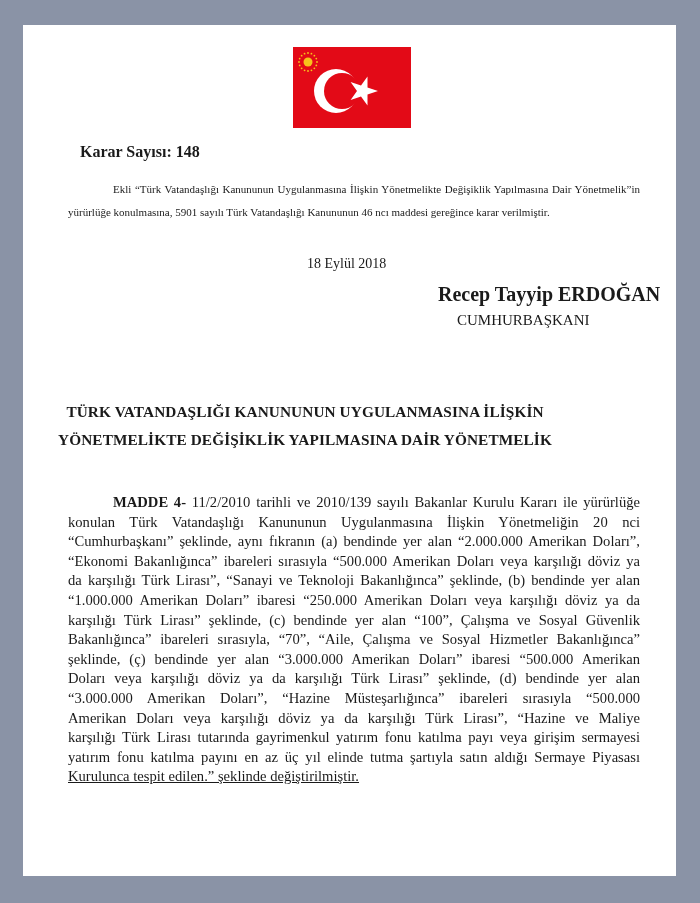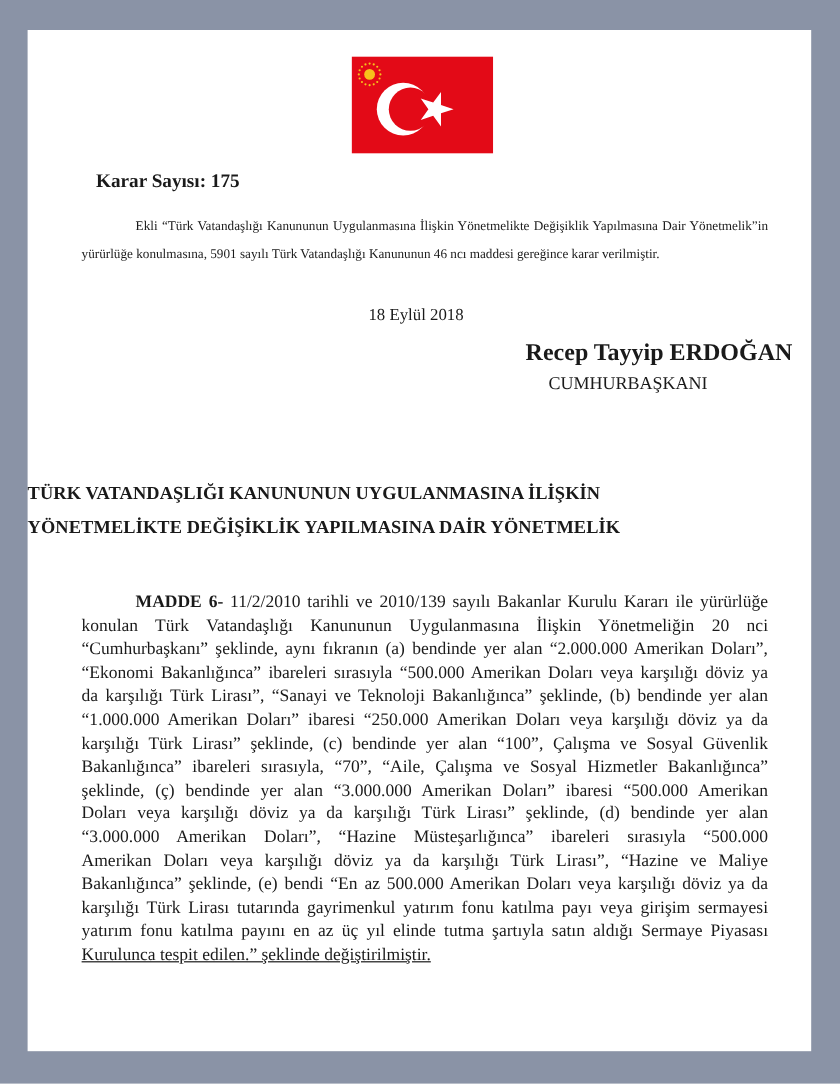--- a/index.html
+++ b/index.html
@@ -35,21 +35,21 @@
       text-align: justify;
       text-align-last: left;
     }
     .intro { top: 153px; text-indent: 45px; }
     .date { left: 284px; top: 231px; font-size: 14px; }
     .signer { left: 415px; top: 258px; font-size: 20px; font-weight: bold; }
     .role { left: 434px; top: 287px; font-size: 15px; }
     .heading {
       position: absolute;
       left: 0; width: 564px;
-      text-align: left;
+      text-align: center;
       font-size: 15.3px; font-weight: bold;
       line-height: 28px;
       top: 373px;
       letter-spacing: 0.1px;
     }
     .heading div { white-space: nowrap; }
     .body-text {
       top: 468px;
       line-height: 19.6px;
       font-size: 14.6px;
@@ -93,45 +93,44 @@
           <circle cx="23.31" cy="11.56" r="0.9"></circle>
         </g>
     </g>
     <g>
       <circle cx="43" cy="44" r="22" fill="#ffffff"></circle>
       <circle cx="49" cy="44" r="18" fill="#e30a17"></circle>
     </g>
     <polygon fill="#ffffff" points="72,44 61.5,47.4 61.5,58.4 55,49.5 44.6,52.9 51,44 44.6,35.1 55,38.5 61.5,29.6 61.5,40.6" transform="translate(13,0) rotate(0 58 44)"></polygon>
   </svg>
 
-  <div class="abs karar">Karar Sayısı: 175</div>
+  <div class="abs karar">Karar Sayısı: 148</div>
 
   <div class="para intro">Ekli “Türk Vatandaşlığı Kanununun Uygulanmasına İlişkin Yönetmelikte Değişiklik Yapılmasına Dair Yönetmelik”in yürürlüğe konulmasına, 5901 sayılı Türk Vatandaşlığı Kanununun 46 ncı maddesi gereğince karar verilmiştir.</div>
 
   <div class="abs date">18 Eylül 2018</div>
   <div class="abs signer">Recep Tayyip ERDOĞAN</div>
   <div class="abs role">CUMHURBAŞKANI</div>
 
   <div class="heading">
     <div>TÜRK VATANDAŞLIĞI KANUNUNUN UYGULANMASINA İLİŞKİN</div>
     <div>YÖNETMELİKTE DEĞİŞİKLİK YAPILMASINA DAİR YÖNETMELİK</div>
   </div>
 
   <div class="para body-text">
-    <span class="line first"><span class="madde-label">MADDE 6-</span><span> 11/2/2010 tarihli ve 2010/139 sayılı Bakanlar Kurulu Kararı ile yürürlüğe</span></span>
+    <span class="line first"><span class="madde-label">MADDE 4-</span><span> 11/2/2010 tarihli ve 2010/139 sayılı Bakanlar Kurulu Kararı ile yürürlüğe</span></span>
     <span class="line">konulan Türk Vatandaşlığı Kanununun Uygulanmasına İlişkin Yönetmeliğin 20 nci</span>
     <span class="line">“Cumhurbaşkanı” şeklinde, aynı fıkranın (a) bendinde yer alan “2.000.000 Amerikan Doları”,</span>
     <span class="line">“Ekonomi Bakanlığınca” ibareleri sırasıyla “500.000 Amerikan Doları veya karşılığı döviz ya</span>
     <span class="line">da karşılığı Türk Lirası”, “Sanayi ve Teknoloji Bakanlığınca” şeklinde, (b) bendinde yer alan</span>
     <span class="line">“1.000.000 Amerikan Doları” ibaresi “250.000 Amerikan Doları veya karşılığı döviz ya da</span>
     <span class="line">karşılığı Türk Lirası” şeklinde, (c) bendinde yer alan “100”, Çalışma ve Sosyal Güvenlik</span>
     <span class="line">Bakanlığınca” ibareleri sırasıyla, “70”, “Aile, Çalışma ve Sosyal Hizmetler Bakanlığınca”</span>
     <span class="line">şeklinde, (ç) bendinde yer alan “3.000.000 Amerikan Doları” ibaresi “500.000 Amerikan</span>
     <span class="line">Doları veya karşılığı döviz ya da karşılığı Türk Lirası” şeklinde, (d) bendinde yer alan</span>
     <span class="line">“3.000.000 Amerikan Doları”, “Hazine Müsteşarlığınca” ibareleri sırasıyla “500.000</span>
     <span class="line">Amerikan Doları veya karşılığı döviz ya da karşılığı Türk Lirası”, “Hazine ve Maliye</span>
-    <span class="line">Bakanlığınca” şeklinde, (e) bendi “En az 500.000 Amerikan Doları veya karşılığı döviz ya da</span>
     <span class="line">karşılığı Türk Lirası tutarında gayrimenkul yatırım fonu katılma payı veya girişim sermayesi</span>
     <span class="line">yatırım fonu katılma payını en az üç yıl elinde tutma şartıyla satın aldığı Sermaye Piyasası</span>
     <span class="line last">Kurulunca tespit edilen.” şeklinde değiştirilmiştir.</span>
   </div>
 
 </div>
 
 </body></html>

